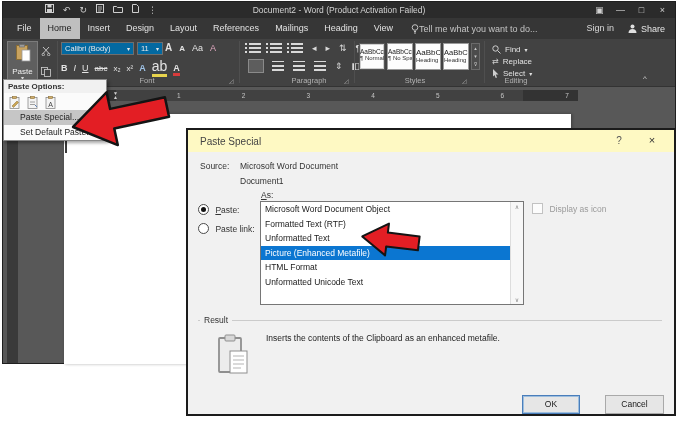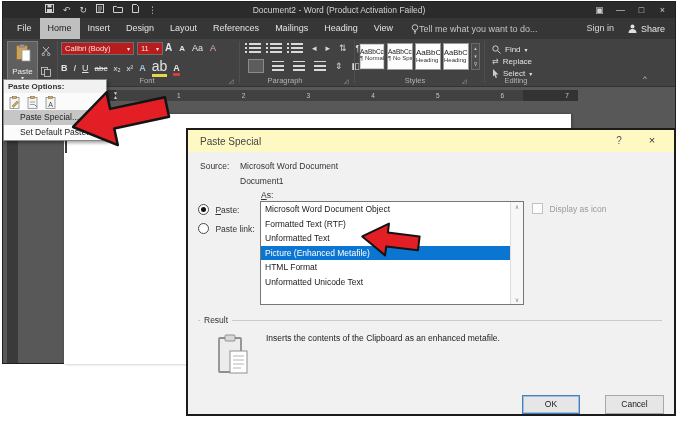--- a/index.html
+++ b/index.html
@@ -24,21 +24,21 @@
   .share{display:flex;align-items:center;gap:4px;color:#e6e6e6;margin-right:10px;}
   
   .ribbon{left:0;top:37px;right:0;height:48px;background:#424242;border-bottom:1px solid #333;box-sizing:border-box;color:#e0e0e0;}
   .vsep{top:2px;width:1px;height:42px;background:#4f4f4f;}
   .grplabel{top:37px;font-size:7.5px;color:#b2b2b2;text-align:center;}
   .launcher{top:38px;font-size:6px;color:#a8a8a8;}
   .pastebtn{left:4px;top:2px;width:31px;height:42px;background:#5f5f5f;border:1px solid #7b7b7b;box-sizing:border-box;text-align:center;}
   .pastebtn .lbl{font-size:8px;color:#efefef;display:block;margin-top:1px;}
   .pastebtn .dd{font-size:6px;color:#d8d8d8;display:block;line-height:4px;}
   .clipcol{left:38px;top:3px;display:flex;flex-direction:column;gap:3px;}
-  .combo{background:#b91c1c;border:1px solid #6e6e6e;color:#e8e8e8;font-size:7.5px;line-height:12px;padding:0 3px;box-sizing:border-box;display:flex;justify-content:space-between;}
+  .combo{background:#0369a1;border:1px solid #6e6e6e;color:#e8e8e8;font-size:7.5px;line-height:12px;padding:0 3px;box-sizing:border-box;display:flex;justify-content:space-between;}
   .fgRow2{left:58px;top:19px;display:flex;gap:6px;align-items:baseline;font-size:9px;color:#e3e3e3;}
   .fgRow1Icons{left:162px;top:3px;display:flex;gap:7px;align-items:baseline;font-size:9px;color:#e3e3e3;}
   .bold{font-weight:bold;}
   .ital{font-style:italic;}
   .undl{text-decoration:underline;}
   .strk{text-decoration:line-through;font-size:8px;}
   .effA{color:#9fc3e7;font-weight:bold;}
   .hlA{border-bottom:3px solid #e8d44d;font-size:14px;}
   .fcA{border-bottom:3px solid #d83b3b;font-weight:bold;}
   .mini{position:relative;width:12px;height:10px;background:repeating-linear-gradient(to bottom,#d9d9d9 0 1.5px,transparent 1.5px 4.2px);}
@@ -229,21 +229,21 @@
       </div>
       <div class="abs pgRow" style="left:246px;top:21px;">
         <span class="mini alsel"></span>
         <span class="mini"></span>
         <span class="mini"></span>
         <span class="mini"></span>
         <span class="g">⇕</span>
         <span class="g">◧</span>
         <span class="g">▦</span>
       </div>
-      <div class="abs grplabel" style="left:228px;width:108px;">Paragraph</div>
+      <div class="abs grplabel" style="left:252px;width:108px;">Paragraph</div>
       <div class="abs launcher" style="left:341px;">◿</div>
       <div class="abs vsep" style="left:351px"></div>
 
       <div class="abs stylebox sel" style="left:356px">
         <span class="pv">AaBbCcDd</span>
         <span class="nm">¶ Normal</span>
       </div>
       <div class="abs stylebox" style="left:384px">
         <span class="pv">AaBbCcDd</span>
         <span class="nm">¶ No Spac...</span>

